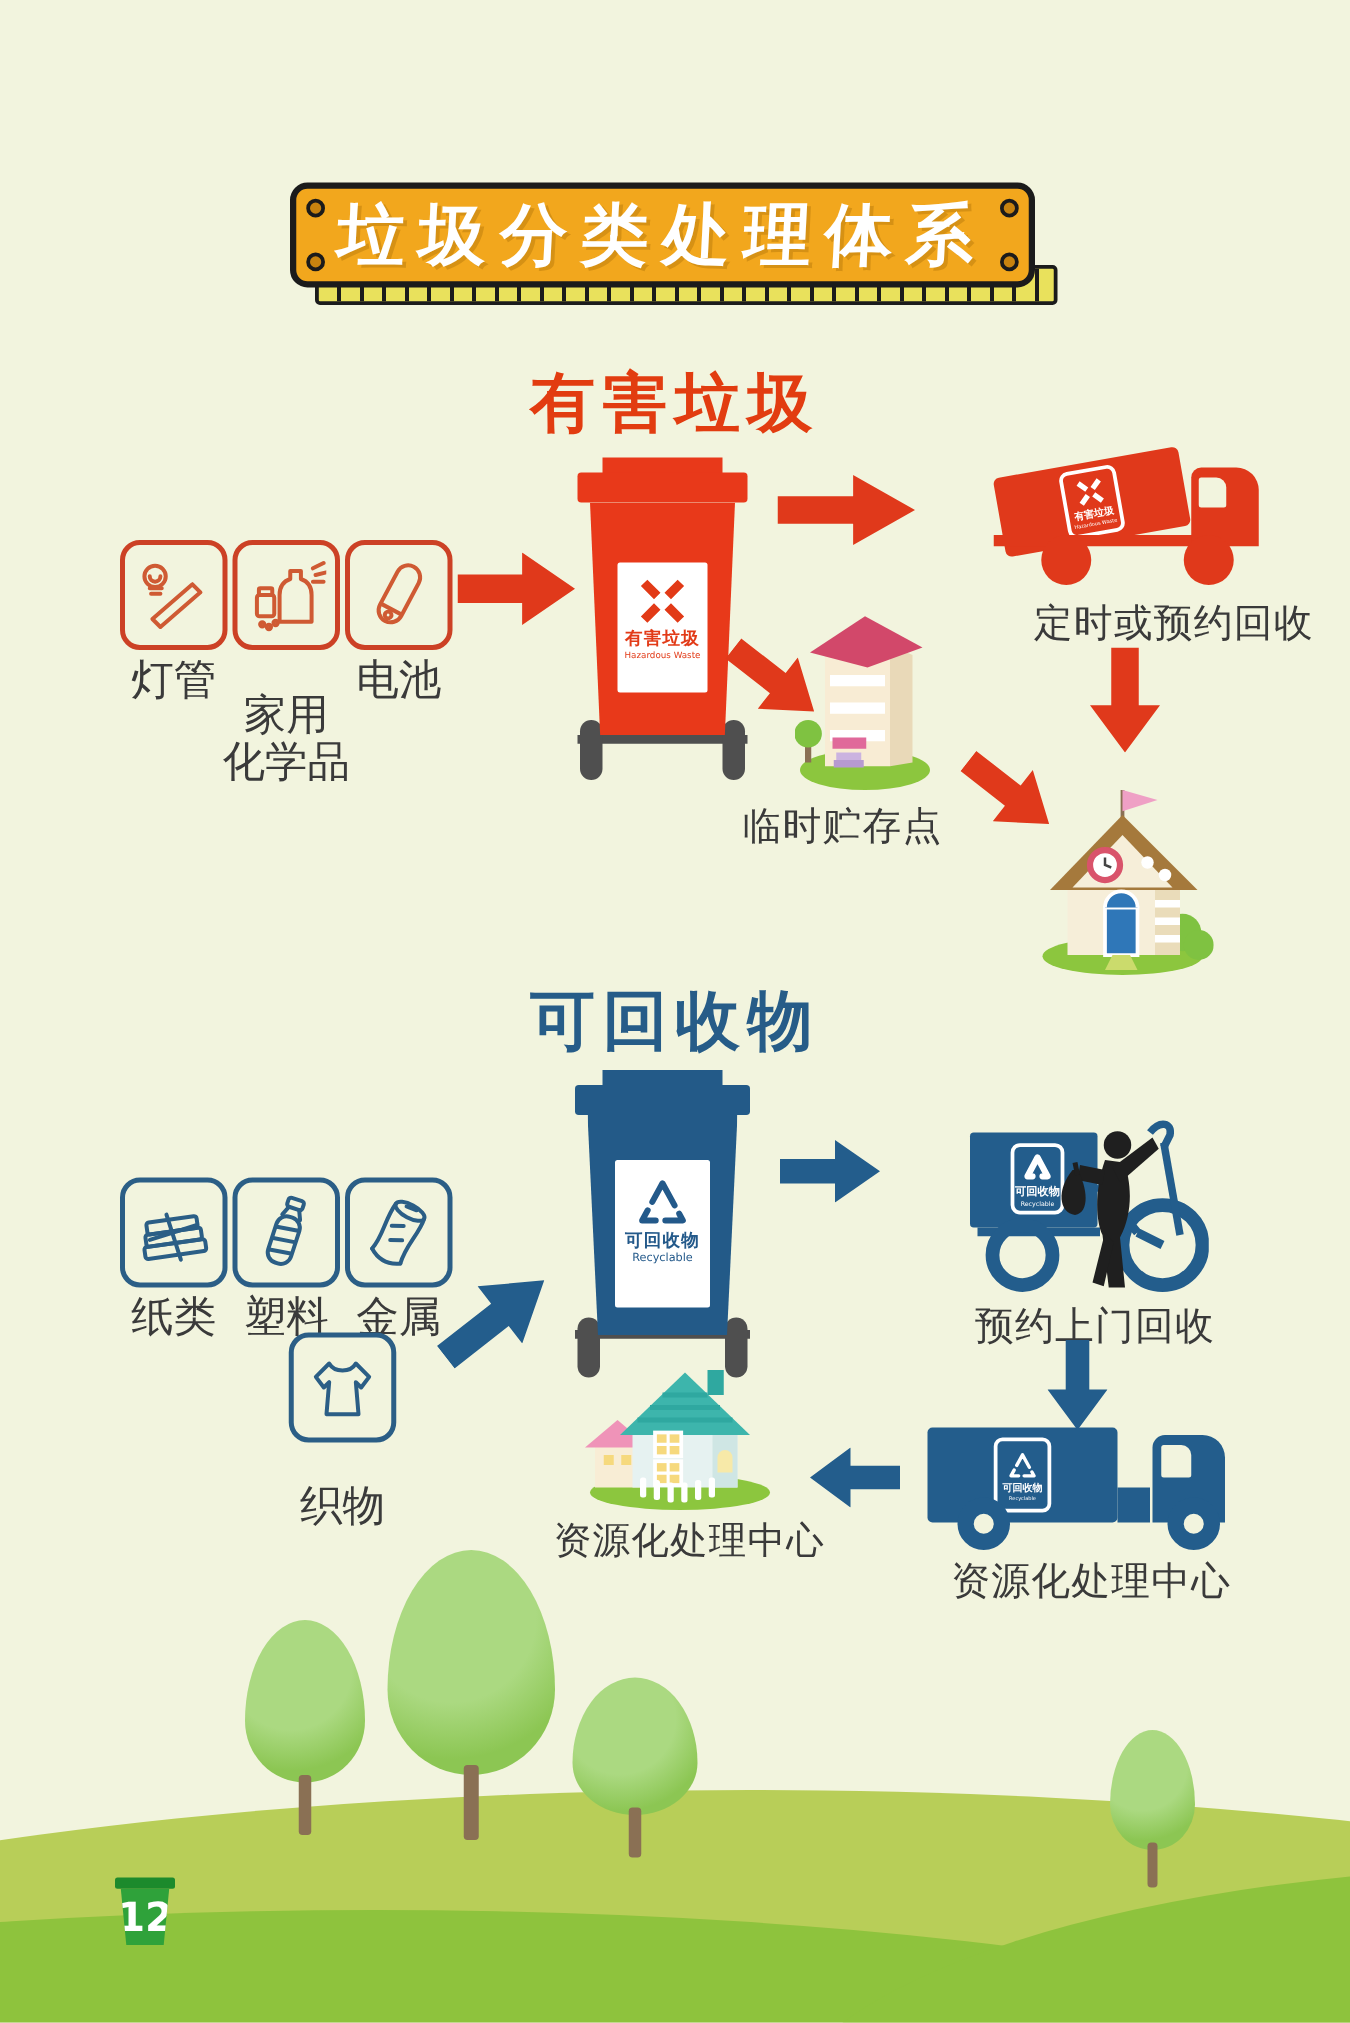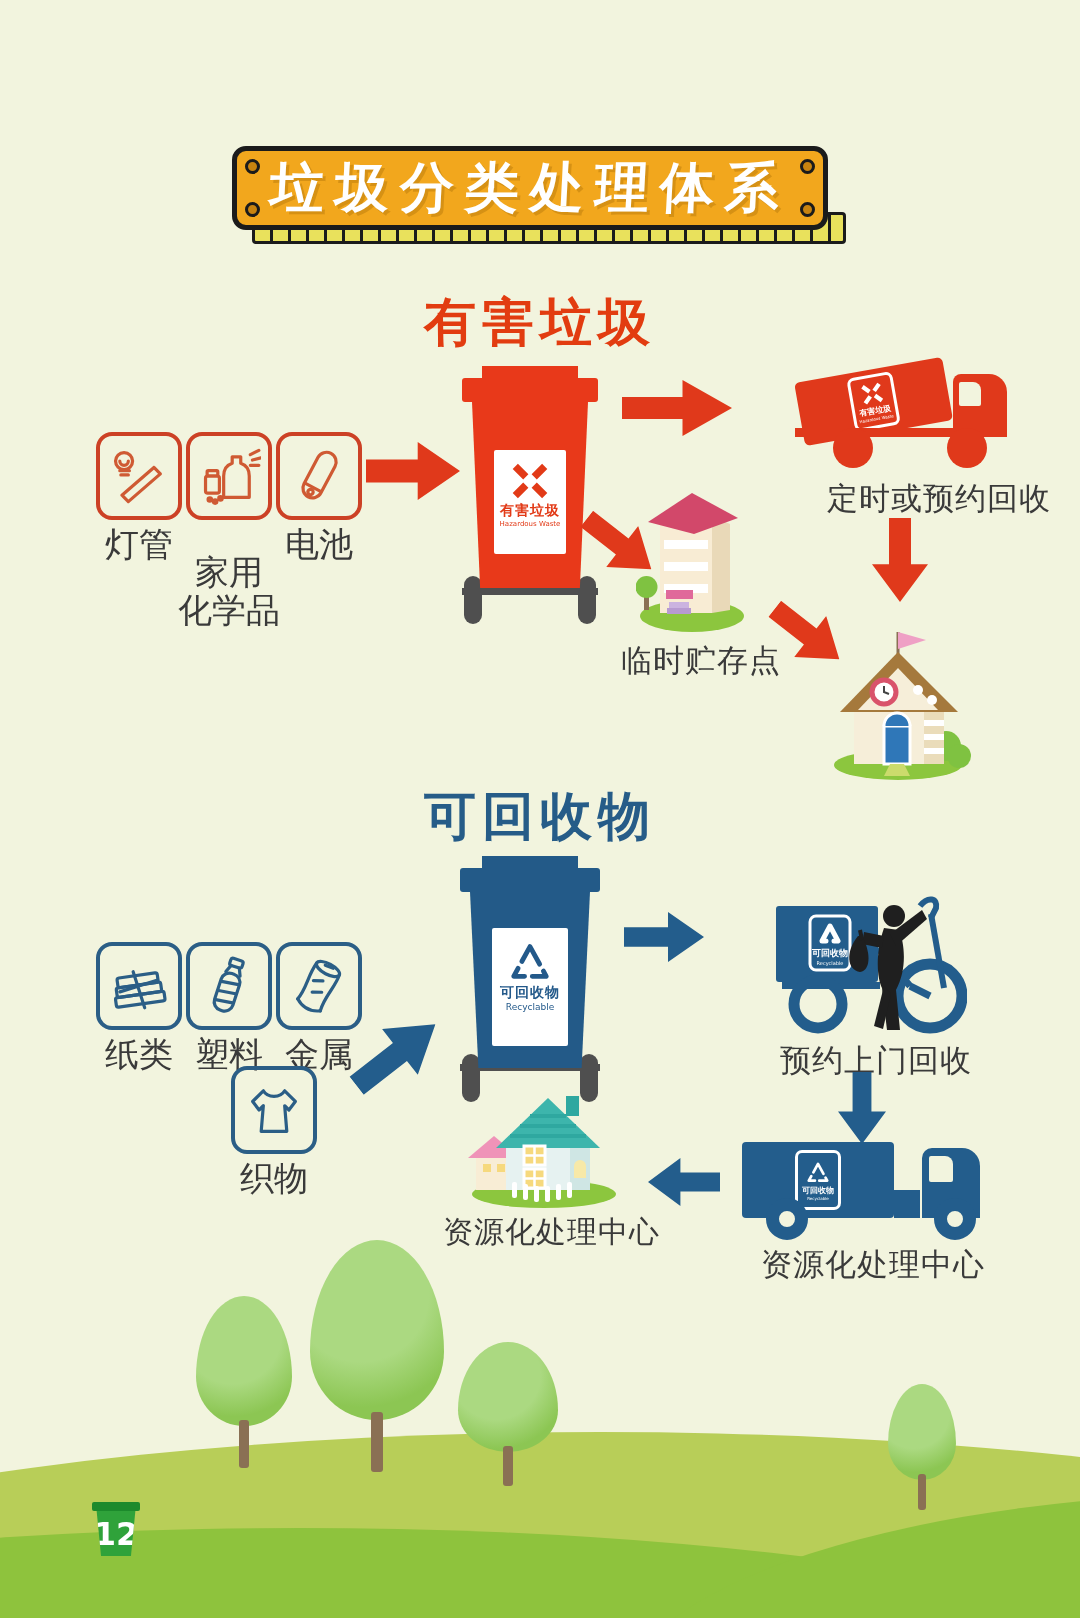--- a/index.html
+++ b/index.html
@@ -223,21 +223,21 @@
       <rect x="24" y="34" width="52" height="97" fill="#f8ecd4"></rect>
       <polygon points="12,40 56,11 102,36 58,52" fill="#d2486a"></polygon>
       <rect x="28" y="58" width="44" height="9" fill="#ffffff"></rect>
       <rect x="28" y="80" width="44" height="9" fill="#ffffff"></rect>
       <rect x="28" y="102" width="44" height="9" fill="#ffffff"></rect>
       <rect x="30" y="108" width="27" height="9" fill="#e0699a"></rect>
       <rect x="33" y="120" width="20" height="6" fill="#cbb3e0"></rect>
       <rect x="31" y="126" width="24" height="6" fill="#b79ad1"></rect>
     </svg>
   </div>
-  <div class="abs caption" style="left:621px; top:640px; width:160px;">临时贮存点</div>
+  <div class="abs caption" style="left:594px; top:640px; width:160px;">临时贮存点</div>
 
   <div class="abs arrow arrow-red" style="left:766px; top:608px; width:82px; height:52px; transform:rotate(38deg);">
     <svg viewBox="0 0 100 56" preserveAspectRatio="none">
         <polygon points="0,17 55,17 55,0 100,28 55,56 55,39 0,39"></polygon>
       </svg>
   </div>
 
   <div class="abs" style="left:826px; top:628px; width:145px; height:152px;">
     <svg viewBox="0 0 145 152" width="145" height="152">
       <ellipse cx="72" cy="137" rx="64" ry="15" fill="#8cc63e"></ellipse>
@@ -313,21 +313,21 @@
         <ellipse cx="30" cy="12" rx="12" ry="5"></ellipse>
         <path d="M18,12 C16,26 21,38 18,50 M42,12 C44,24 39,36 42,50"></path>
         <path d="M18,50 Q30,58 42,50"></path>
         <path d="M23,28 L31,24 M27,38 L35,34 M26,10 L34,9"></path>
       </g>
         </svg>
     </div>
     <div class="item-label">金属</div>
   </div>
 
-  <div class="abs item rc" style="left:219px; top:1066px;">
+  <div class="abs item rc" style="left:219px; top:1066px;gap:27px;">
     <div class="item-box">
       <svg viewBox="0 0 60 60">
           <g class="lineart">
         <path d="M20,12 L10,22 L16,30 L20,26 L18,50 L42,50 L40,26 L44,30 L50,22 L40,12 C36,19 24,19 20,12 Z"></path>
       </g>
         </svg>
     </div>
     <div class="item-label">织物</div>
   </div>
 

